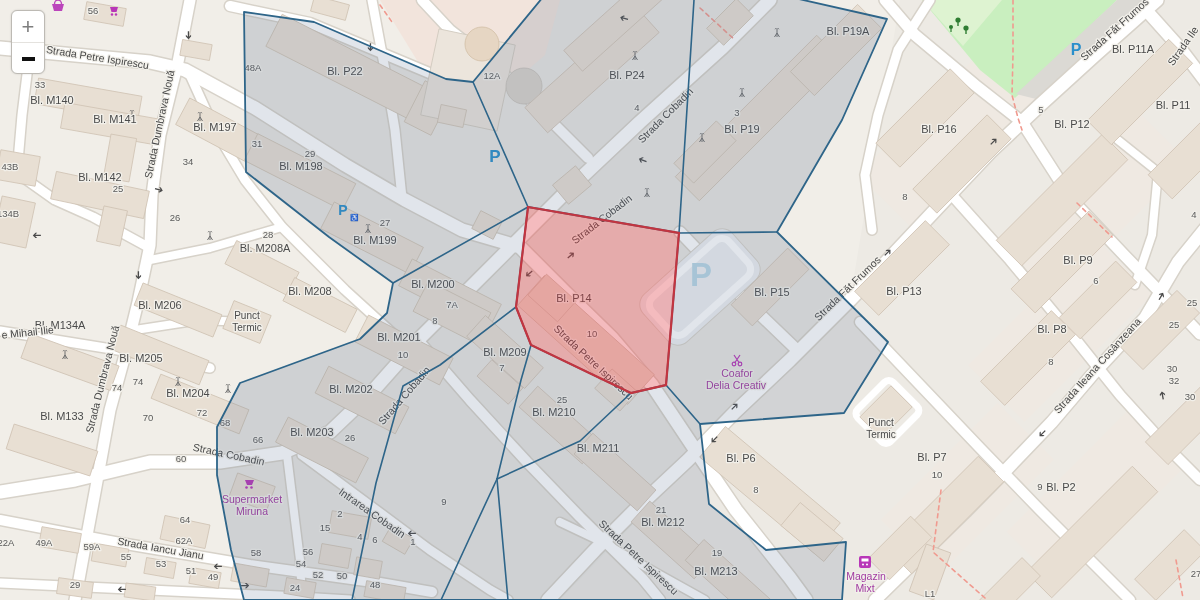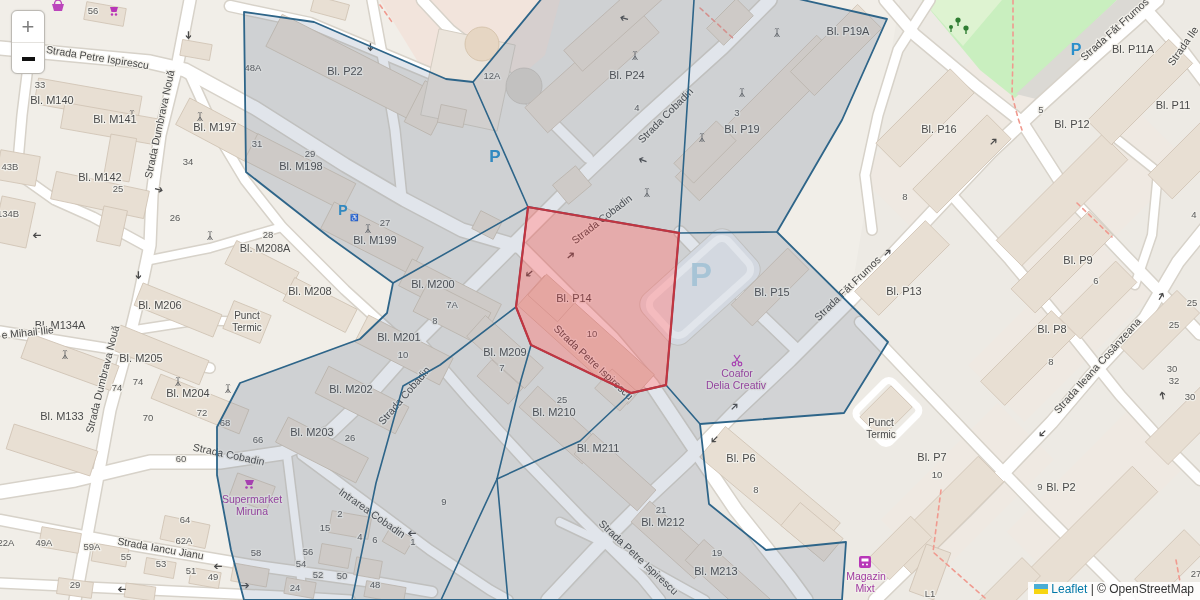--- a/index.html
+++ b/index.html
@@ -728,16 +728,12 @@
 
 <polygon points="528.0,207.0 679.0,233.0 666.0,385.0 631.0,393.0 531.0,345.0 516.0,307.0" fill="rgba(224,60,70,0.35)" stroke="#c23540" stroke-width="2.2"></polygon>
 </g>
 </svg>
 
 <div id="zoomctl">
       <div class="zin">+</div>
       <div class="zout"></div>
     </div>
 
-<div id="attrib"><svg width="14" height="10" style="vertical-align:-1px">
-        <rect width="14" height="5" fill="#4aadd5"></rect>
-        <rect y="5" width="14" height="5" fill="#f7d511"></rect>
-      </svg> <a>Leaflet</a> | © OpenStreetMap</div>
 </div>
 </body></html>

